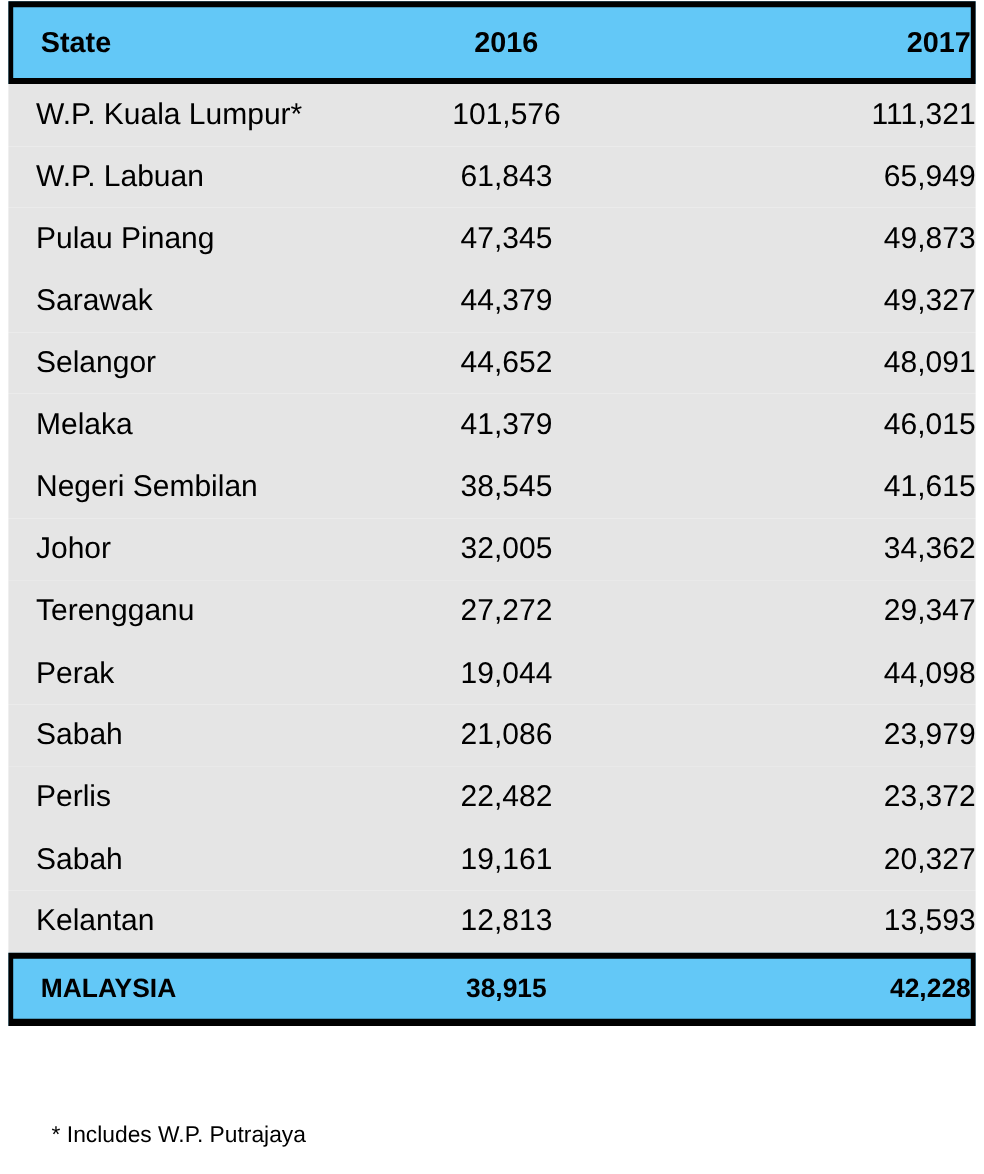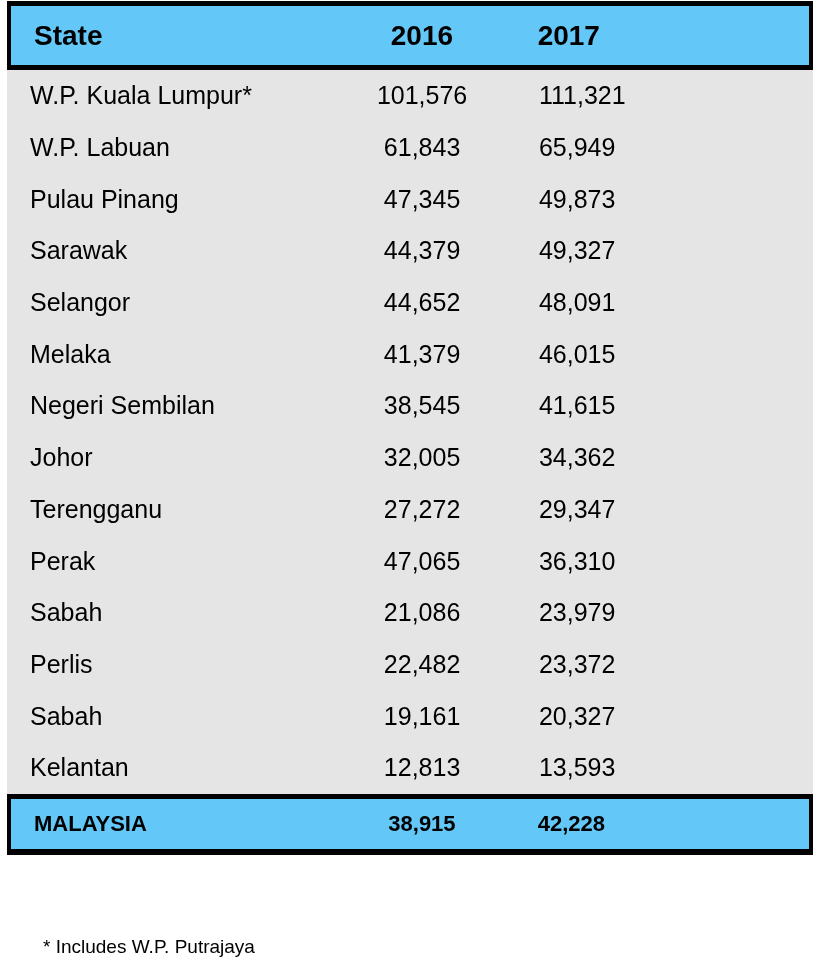--- a/index.html
+++ b/index.html
@@ -14,30 +14,30 @@
   }
   .tbl {
     position: absolute;
     left: 7px;
     top: 1px;
     width: 806px;
   }
   .row { display: flex; align-items: center; }
   .c1 { width: 37%; box-sizing: border-box; padding-left: 23px; text-align: left; white-space: nowrap; }
   .c2 { width: 29%; text-align: center; white-space: nowrap; }
-  .c3 { width: 34%; text-align: left; white-space: nowrap; }
+  .c3 { width: 34%; text-align: right; white-space: nowrap; }
   .hdr-row {
     box-sizing: border-box;
     height: 69px;
     background: var(--header-bg, #63C8F7);
     border: 5px solid var(--border, #000000);
     border-left-width: 4px;
     border-right-width: 4px;
     font-weight: bold;
-    font-size: 28px;
+    font-size: 24px;
   }
   .data-row {
     height: 51.7px;
     font-size: 25px;
     font-weight: normal;
     background: #e5e5e5;
   }
   .total-row {
     box-sizing: border-box;
     height: 61px;
@@ -110,22 +110,22 @@
       <div class="c2">32,005</div>
       <div class="c3">34,362</div>
     </div>
     <div class="row data-row">
       <div class="c1">Terengganu</div>
       <div class="c2">27,272</div>
       <div class="c3">29,347</div>
     </div>
     <div class="row data-row">
       <div class="c1">Perak</div>
-      <div class="c2">47,065</div>
-      <div class="c3">36,310</div>
+      <div class="c2">19,044</div>
+      <div class="c3">44,098</div>
     </div>
     <div class="row data-row">
       <div class="c1">Sabah</div>
       <div class="c2">21,086</div>
       <div class="c3">23,979</div>
     </div>
     <div class="row data-row">
       <div class="c1">Perlis</div>
       <div class="c2">22,482</div>
       <div class="c3">23,372</div>

